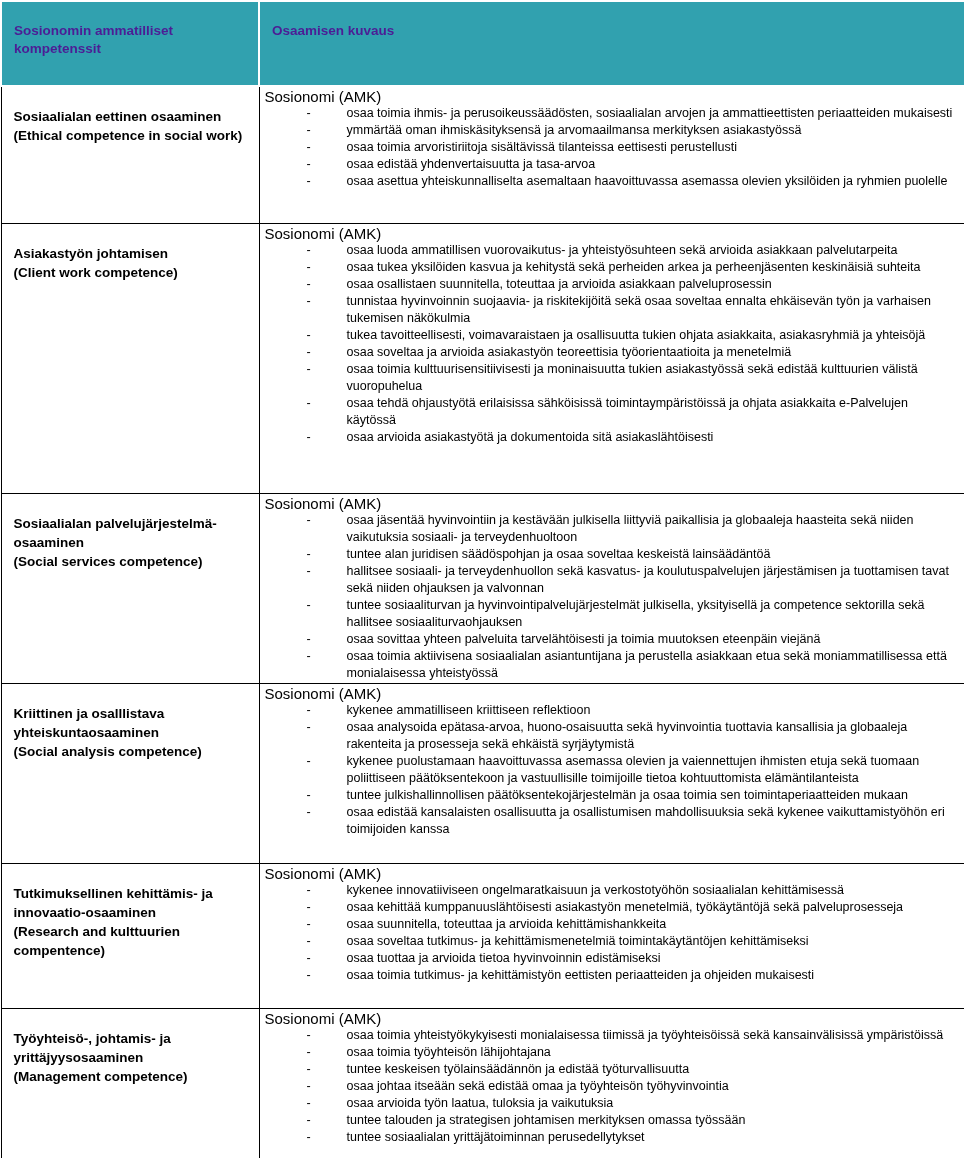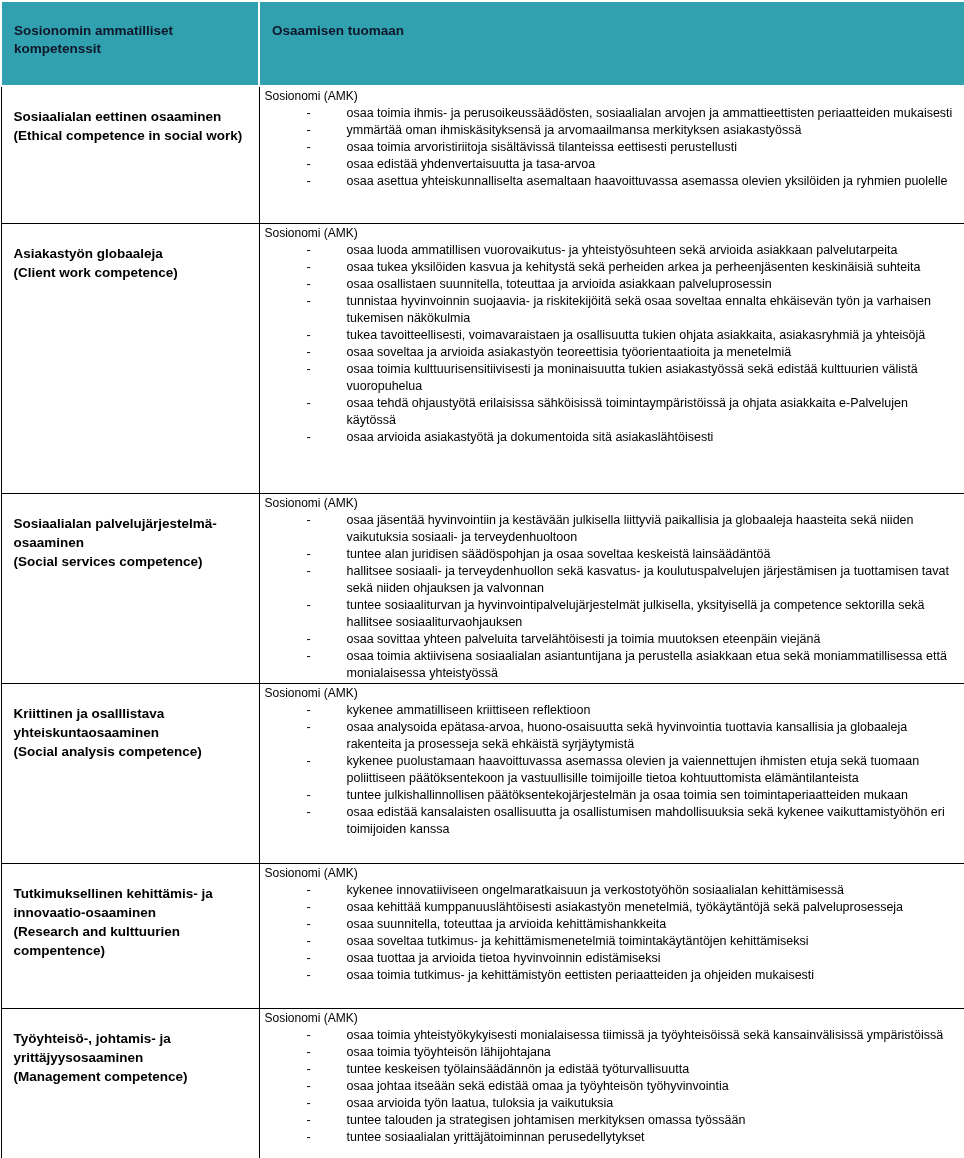--- a/index.html
+++ b/index.html
@@ -20,21 +20,21 @@
     width:964px;
     border-collapse:collapse;
     table-layout:fixed;
   }
   table.comp-table col.c1{width:258px;}
   table.comp-table col.c2{width:706px;}
 
   
   thead th{
     background:#31A1AF;
-    color:#0f172a;
+    color:#4c1d95;
     border:2px solid #ffffff;
     height:85px;
     vertical-align:top;
     text-align:left;
     padding:20px 10px 0 12px;
     font-size:13.5px;
     font-weight:bold;
     line-height:18px;
     box-sizing:border-box;
   }
@@ -63,21 +63,21 @@
     font-weight:bold;
     font-size:13.5px;
     line-height:19px;
   }
   td.cell-right{
     padding:1px 6px 0 5px;
     font-size:12.5px;
     line-height:17px;
   }
   .degree{
-    font-size:12px;
+    font-size:15px;
     line-height:17px;
   }
   .bullet{
     display:flex;
     align-items:flex-start;
   }
   .dash{
     flex:0 0 40px;
     margin-left:42px;
     text-align:left;
@@ -92,21 +92,21 @@
 
 <div class="page">
   <table class="comp-table">
     <colgroup>
       <col class="c1">
       <col class="c2">
     </colgroup>
     <thead>
       <tr>
         <th>Sosionomin ammatilliset kompetenssit</th>
-        <th>Osaamisen tuomaan</th>
+        <th>Osaamisen kuvaus</th>
       </tr>
     </thead>
     <tbody id="table-body">
         <tr>
           <td class="cell-left">
             <div class="title-fi">Sosiaalialan eettinen osaaminen</div>
             <div class="title-en">(Ethical competence in social work)</div>
           </td>
           <td class="cell-right">
             <div class="degree">Sosionomi (AMK)</div>
@@ -127,21 +127,21 @@
               <span class="btext">osaa edistää yhdenvertaisuutta ja tasa-arvoa</span>
             </div>
             <div class="bullet">
               <span class="dash">-</span>
               <span class="btext">osaa asettua yhteiskunnalliselta asemaltaan haavoittuvassa asemassa olevien yksilöiden ja ryhmien puolelle</span>
             </div>
           </td>
         </tr>
         <tr>
           <td class="cell-left">
-            <div class="title-fi">Asiakastyön globaaleja</div>
+            <div class="title-fi">Asiakastyön johtamisen</div>
             <div class="title-en">(Client work competence)</div>
           </td>
           <td class="cell-right">
             <div class="degree">Sosionomi (AMK)</div>
             <div class="bullet">
               <span class="dash">-</span>
               <span class="btext">osaa luoda ammatillisen vuorovaikutus- ja yhteistyösuhteen sekä arvioida asiakkaan palvelutarpeita</span>
             </div>
             <div class="bullet">
               <span class="dash">-</span>

